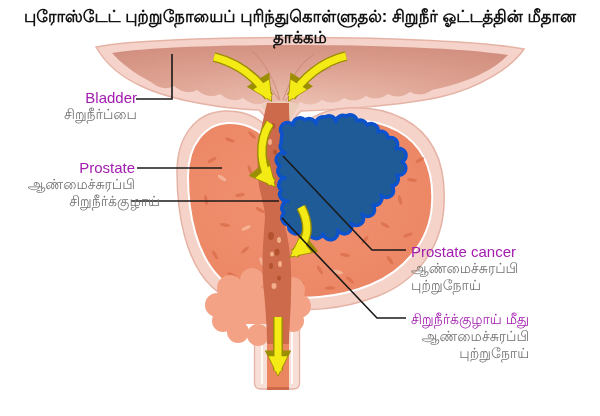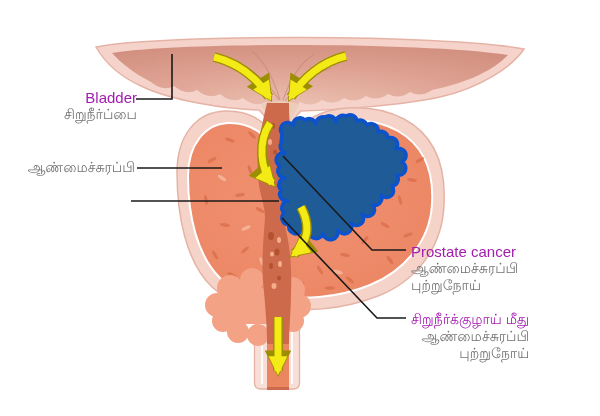--- a/index.html
+++ b/index.html
@@ -211,28 +211,31 @@
 
     <g fill="none" stroke="#1a1a1a" stroke-width="1.6">
       <path d="M 136,99 H 172 V 54"></path>
       <path d="M 137,168 H 222"></path>
       <path d="M 131,201 H 279"></path>
       <path d="M 283,156 L 372,250 H 406"></path>
       <path d="M 282,218 L 377,318 H 406"></path>
     </g>
   </svg>
 
+  <div id="title">புரோஸ்டேட் புற்றுநோயைப் புரிந்துகொள்ளுதல்: சிறுநீர் ஓட்டத்தின் மீதான தாக்கம்</div>
 
   <div class="lbl" id="lbl-bladder">
     <span class="c-black">Bladder</span>
     <span class="c-navy ta">சிறுநீர்ப்பை</span>
   </div>
 
   <div class="lbl" id="lbl-prostate-urethra">
+    <span class="c-black">Prostate</span>
     <span class="c-navy ta">ஆண்மைச்சுரப்பி</span>
+    <span class="c-navy ta overhang">சிறுநீர்க்குழாய்</span>
   </div>
 
   <div class="lbl" id="lbl-cancer">
     <span class="c-black">Prostate cancer</span>
     <span class="c-navy ta">ஆண்மைச்சுரப்பி</span>
     <span class="c-navy ta">புற்றுநோய்</span>
   </div>
 
   <div class="lbl" id="lbl-pressing">
     <span class="c-black ta">சிறுநீர்க்குழாய் மீது</span>

